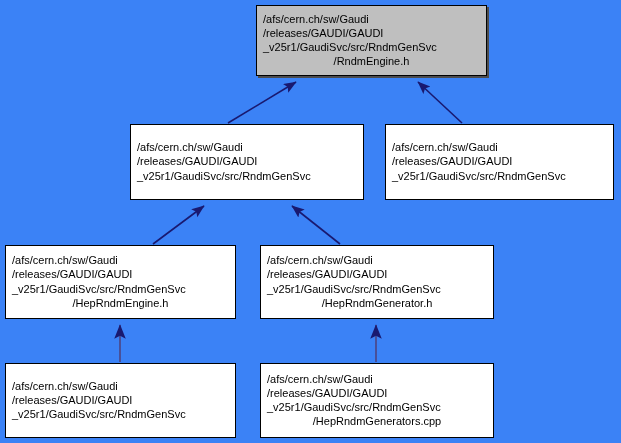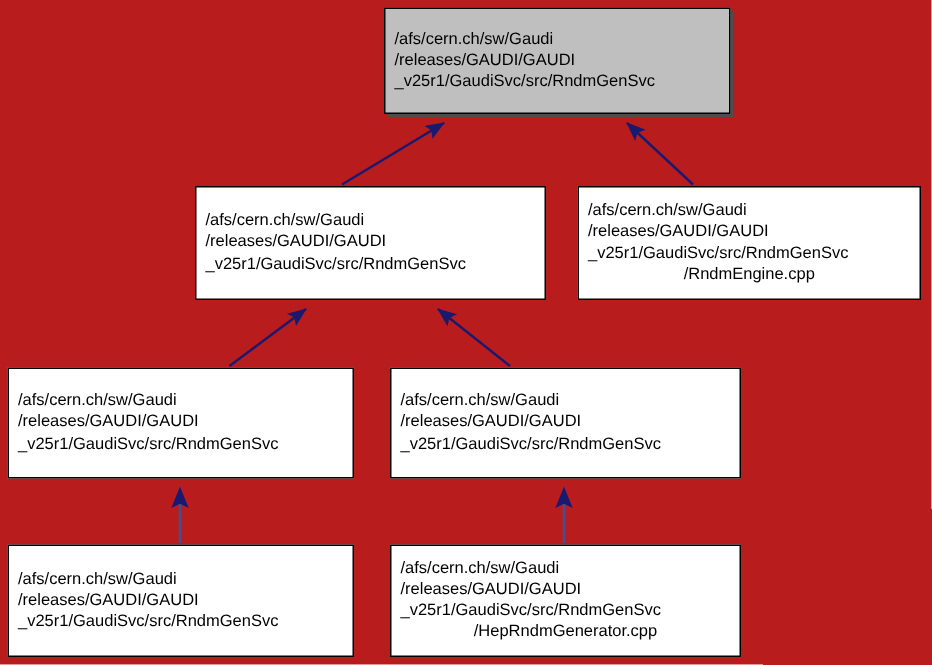--- a/index.html
+++ b/index.html
@@ -4,21 +4,21 @@
 <style>
   html, body {
     margin: 0;
     padding: 0;
     background: #ffffff;
   }
   #graph {
     position: relative;
     width: 621px;
     height: 443px;
-    background: #b91c1c;
+    background: #3b82f6;
     overflow: hidden;
     font-family: "Liberation Sans", sans-serif;
   }
   #edges {
     position: absolute;
     left: 0;
     top: 0;
     width: 621px;
     height: 443px;
     pointer-events: none;
@@ -90,53 +90,55 @@
 
     <g>
       <line x1="376" y1="362" x2="376" y2="325" stroke="#4b4b8f" stroke-width="1.8" marker-end="url(#arrowhead)"></line>
     </g>
   </svg>
 
   <div class="node current" style="left:256px; top:5px; width:231px; height:71px;">
     <div class="line l0">/afs/cern.ch/sw/Gaudi</div>
     <div class="line l1">/releases/GAUDI/GAUDI</div>
     <div class="line l2">_v25r1/GaudiSvc/src/RndmGenSvc</div>
+    <div class="line l3">/RndmEngine.h</div>
   </div>
 
   <div class="node" style="left:130px; top:124px; width:234px; height:76px;">
     <div class="line l0">/afs/cern.ch/sw/Gaudi</div>
     <div class="line l1">/releases/GAUDI/GAUDI</div>
     <div class="line l2">_v25r1/GaudiSvc/src/RndmGenSvc</div>
   </div>
 
   <div class="node" style="left:385px; top:124px; width:229px; height:76px;">
     <div class="line l0">/afs/cern.ch/sw/Gaudi</div>
     <div class="line l1">/releases/GAUDI/GAUDI</div>
     <div class="line l2">_v25r1/GaudiSvc/src/RndmGenSvc</div>
-    <div class="line l3">/RndmEngine.cpp</div>
   </div>
 
   <div class="node" style="left:5px; top:245px; width:231px; height:74px;">
     <div class="line l0">/afs/cern.ch/sw/Gaudi</div>
     <div class="line l1">/releases/GAUDI/GAUDI</div>
     <div class="line l2">_v25r1/GaudiSvc/src/RndmGenSvc</div>
+    <div class="line l3">/HepRndmEngine.h</div>
   </div>
 
   <div class="node" style="left:260px; top:245px; width:234px; height:74px;">
     <div class="line l0">/afs/cern.ch/sw/Gaudi</div>
     <div class="line l1">/releases/GAUDI/GAUDI</div>
     <div class="line l2">_v25r1/GaudiSvc/src/RndmGenSvc</div>
+    <div class="line l3">/HepRndmGenerator.h</div>
   </div>
 
   <div class="node" style="left:5px; top:363px; width:231px; height:75px;">
     <div class="line l0">/afs/cern.ch/sw/Gaudi</div>
     <div class="line l1">/releases/GAUDI/GAUDI</div>
     <div class="line l2">_v25r1/GaudiSvc/src/RndmGenSvc</div>
   </div>
 
   <div class="node" style="left:260px; top:363px; width:234px; height:75px;">
     <div class="line l0">/afs/cern.ch/sw/Gaudi</div>
     <div class="line l1">/releases/GAUDI/GAUDI</div>
     <div class="line l2">_v25r1/GaudiSvc/src/RndmGenSvc</div>
-    <div class="line l3">/HepRndmGenerator.cpp</div>
+    <div class="line l3">/HepRndmGenerators.cpp</div>
   </div>
 
 </div>
 
 </body></html>

